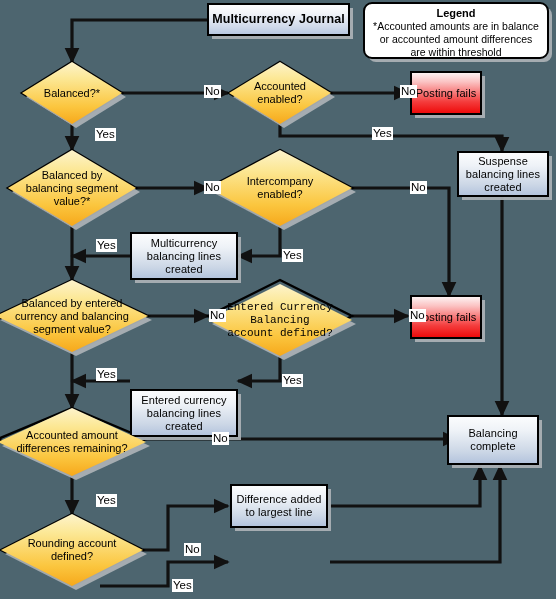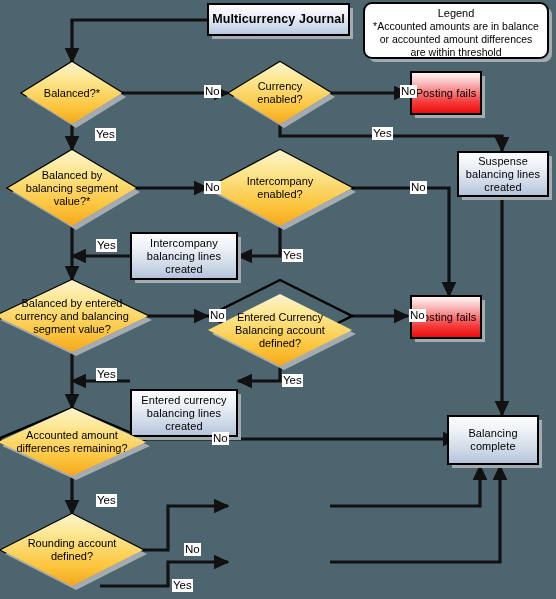--- a/index.html
+++ b/index.html
@@ -63,21 +63,21 @@
     background: #ffffff;
     box-shadow: 4px 4px 0 -1px rgba(170,176,180,0.95);
     padding: 2px 4px 3px 4px;
     text-align: center;
     color: #000;
     font-size: 10.5px;
     line-height: 13px;
     box-sizing: border-box;
   }
   .legend .legend-title {
-    font-weight: normal;
+    font-weight: bold;
     font-size: 11px;
     display: block;
     line-height: 14px;
   }
 
   
   .diamond {
     position: absolute;
     z-index: 5;
   }
@@ -209,21 +209,21 @@
 
   <div class="diamond" style="left:22px; top:62px; width:100px; height:62px;">
     <div class="dshadow"></div>
     <div class="dface"></div>
     <div class="dlabel">Balanced?*</div>
   </div>
 
   <div class="diamond" style="left:229px; top:62px; width:102px; height:62px;">
     <div class="dshadow"></div>
     <div class="dface"></div>
-    <div class="dlabel">Currency enabled?</div>
+    <div class="dlabel">Accounted enabled?</div>
   </div>
 
   <div class="node box fail" style="left:410px; top:71px; width:72px; height:44px;">
     <span>Posting fails</span>
   </div>
 
   <div class="node box" style="left:457px; top:151px; width:92px; height:46px;">
     <span>Suspense balancing lines created</span>
   </div>
 
@@ -233,30 +233,30 @@
     <div class="dlabel">Balanced by balancing segment value?*</div>
   </div>
 
   <div class="diamond" style="left:208px; top:150px; width:144px; height:76px;">
     <div class="dshadow"></div>
     <div class="dface"></div>
     <div class="dlabel">Intercompany enabled?</div>
   </div>
 
   <div class="node box" style="left:130px; top:232px; width:108px; height:48px;">
-    <span>Intercompany balancing lines created</span>
+    <span>Multicurrency balancing lines created</span>
   </div>
 
   <div class="diamond" style="left:-4px; top:280px; width:152px; height:72px;">
     <div class="dshadow"></div>
     <div class="dface"></div>
     <div class="dlabel">Balanced by entered currency and balancing segment value?</div>
   </div>
 
-  <div class="diamond" style="left:208px; top:294px; width:144px; height:72px;">
+  <div class="diamond" style="left:208px; top:284px; width:144px; height:72px;font-family:Liberation Mono, monospace;">
     <div class="dshadow"></div>
     <div class="dface"></div>
     <div class="dlabel">Entered Currency Balancing account defined?</div>
   </div>
 
   <div class="node box fail" style="left:410px; top:295px; width:72px; height:44px;">
     <span>Posting fails</span>
   </div>
 
   <div class="node box" style="left:130px; top:357px; width:108px; height:48px;margin-top:32px;">
@@ -272,20 +272,23 @@
   <div class="node box" style="left:447px; top:415px; width:92px; height:50px;">
     <span>Balancing complete</span>
   </div>
 
   <div class="diamond" style="left:1px; top:514px; width:142px; height:72px;">
     <div class="dshadow"></div>
     <div class="dface"></div>
     <div class="dlabel">Rounding account defined?</div>
   </div>
 
+  <div class="node box" style="left:230px; top:484px; width:98px; height:44px;">
+    <span>Difference added to largest line</span>
+  </div>
 
 
   <div class="elabel" style="left:165px; top:85px;">No</div>
   <div class="elabel" style="left:56px; top:128px;">Yes</div>
   <div class="elabel" style="left:361px; top:85px;">No</div>
   <div class="elabel" style="left:333px; top:127px;">Yes</div>
   <div class="elabel" style="left:165px; top:181px;">No</div>
   <div class="elabel" style="left:57px; top:239px;">Yes</div>
   <div class="elabel" style="left:371px; top:181px;">No</div>
   <div class="elabel" style="left:243px; top:249px;">Yes</div>

